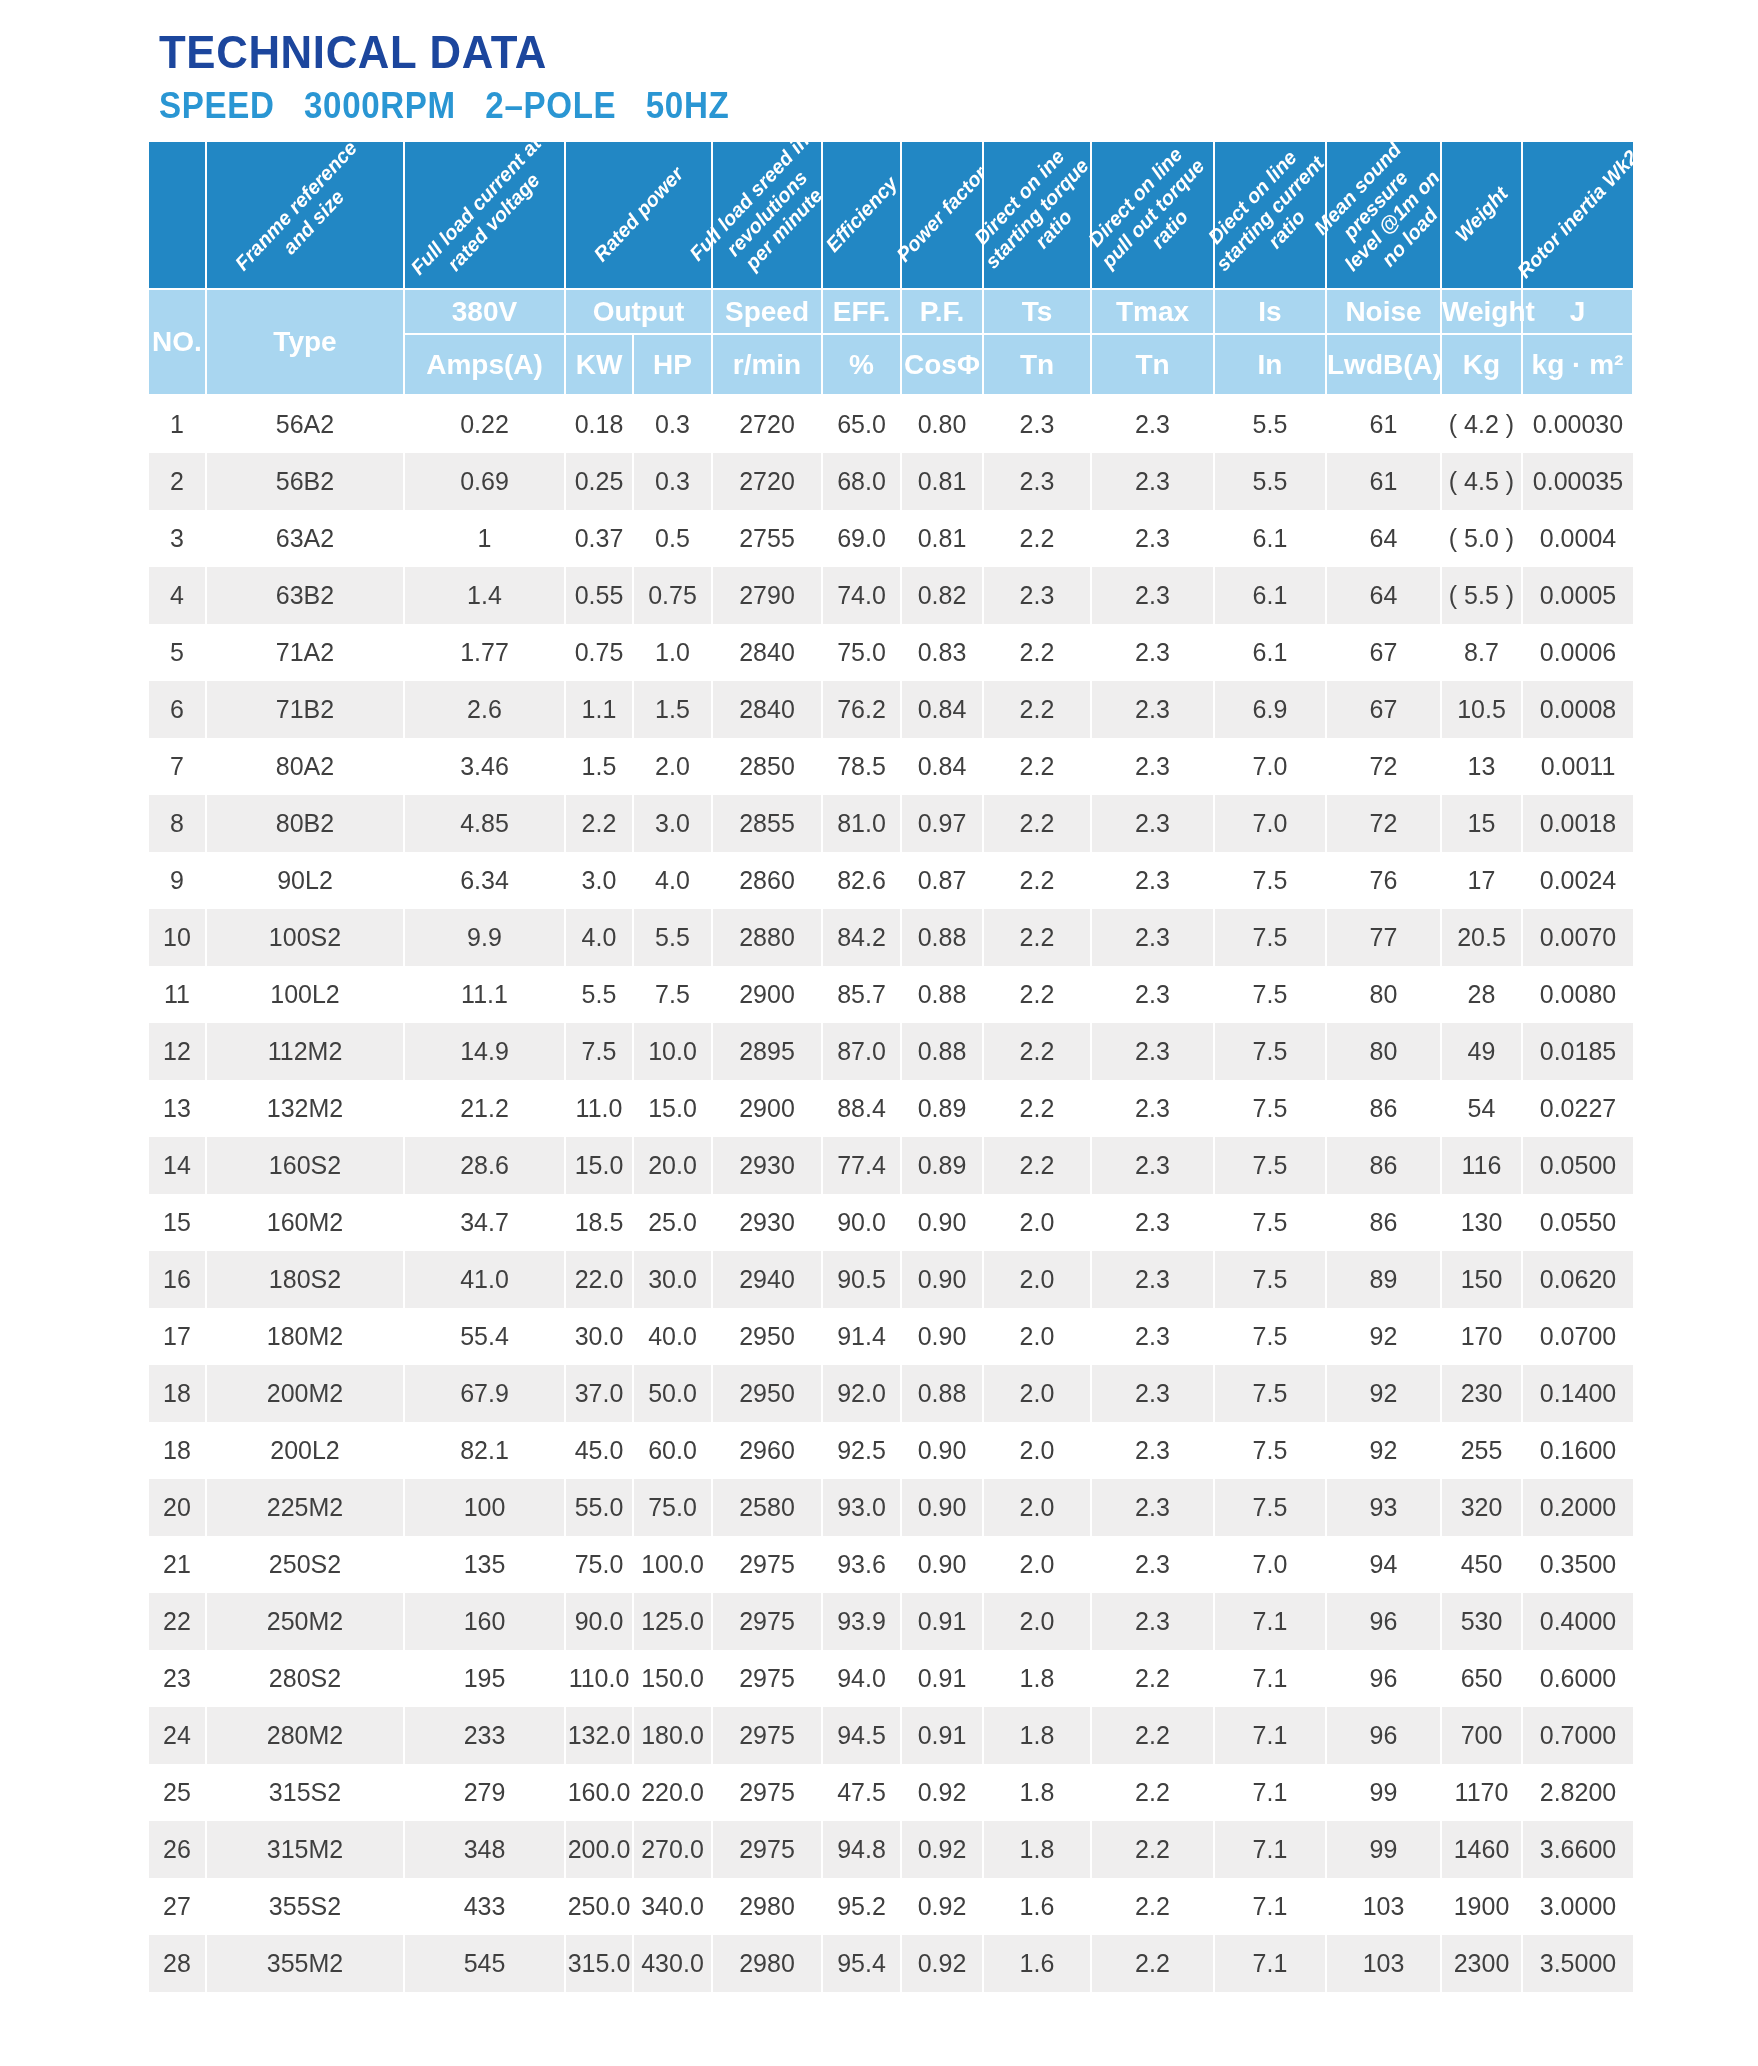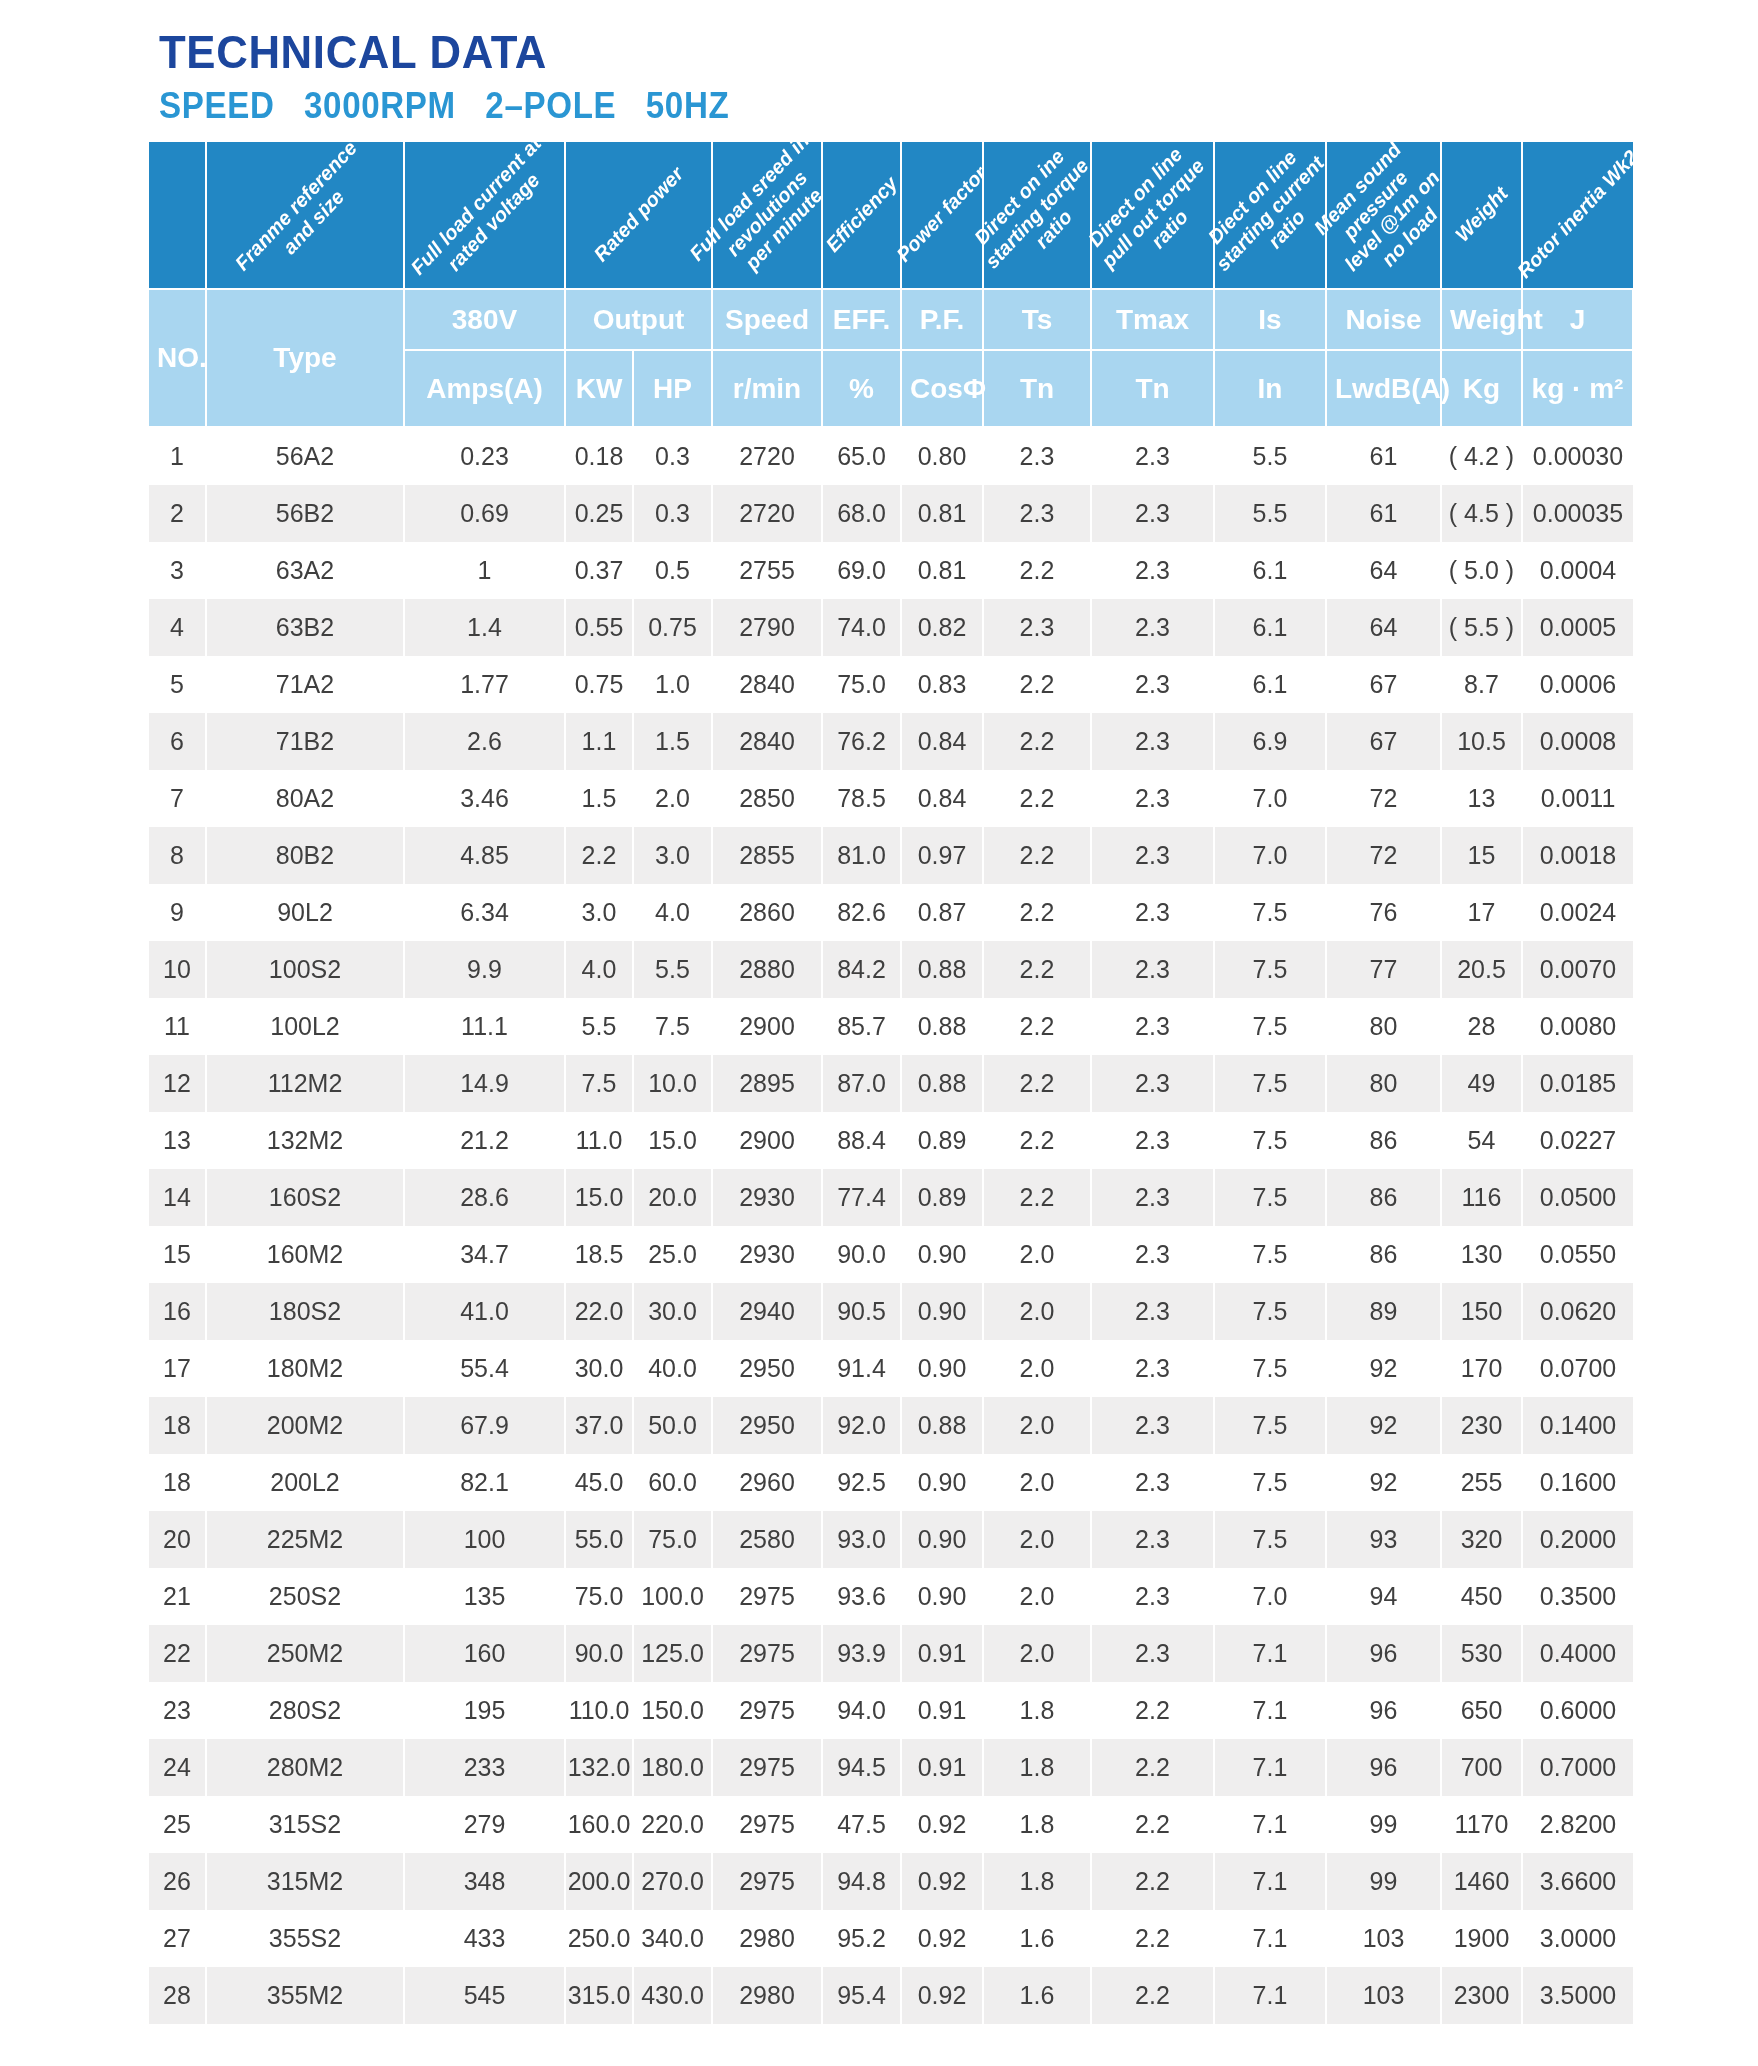--- a/index.html
+++ b/index.html
@@ -37,21 +37,21 @@
     position:absolute;left:50%;top:50%;
     transform:translate(-50%,-52%) rotate(-47deg);
     width:252px;
     color:#ffffff;font-weight:bold;font-style:italic;
     font-size:20px;line-height:1.18;text-align:center;
     white-space:pre-line;pointer-events:none;
   }
   
   tr.sub1 th,tr.sub2 th{
     background:#a9d6f0;color:#ffffff;font-weight:bold;
-    border:2.8px solid #ffffff;padding:8px;text-align:center;
+    border:2.8px solid #ffffff;padding:0;text-align:center;
     font-size:28px;
   }
   tr.sub1 th{height:43px;}
   tr.sub2 th{height:59px;}
   tr.sub1 th:first-child{border-left:none;margin-top:14px;}
   th.ratio{font-size:24px;}
   th.unit-kgm2{font-size:24px;}
   
   tbody td{
     height:57px;text-align:center;vertical-align:middle;
@@ -167,21 +167,21 @@
         <th class="ratio">In</th>
         <th>LwdB(A)</th>
         <th>Kg</th>
         <th class="unit-kgm2">kg · m²</th>
       </tr>
     </thead>
     <tbody>
         <tr>
           <td>1</td>
           <td>56A2</td>
-          <td>0.23</td>
+          <td>0.22</td>
           <td>0.18</td>
           <td>0.3</td>
           <td>2720</td>
           <td>65.0</td>
           <td>0.80</td>
           <td>2.3</td>
           <td>2.3</td>
           <td>5.5</td>
           <td>61</td>
           <td>( 4.2 )</td>

